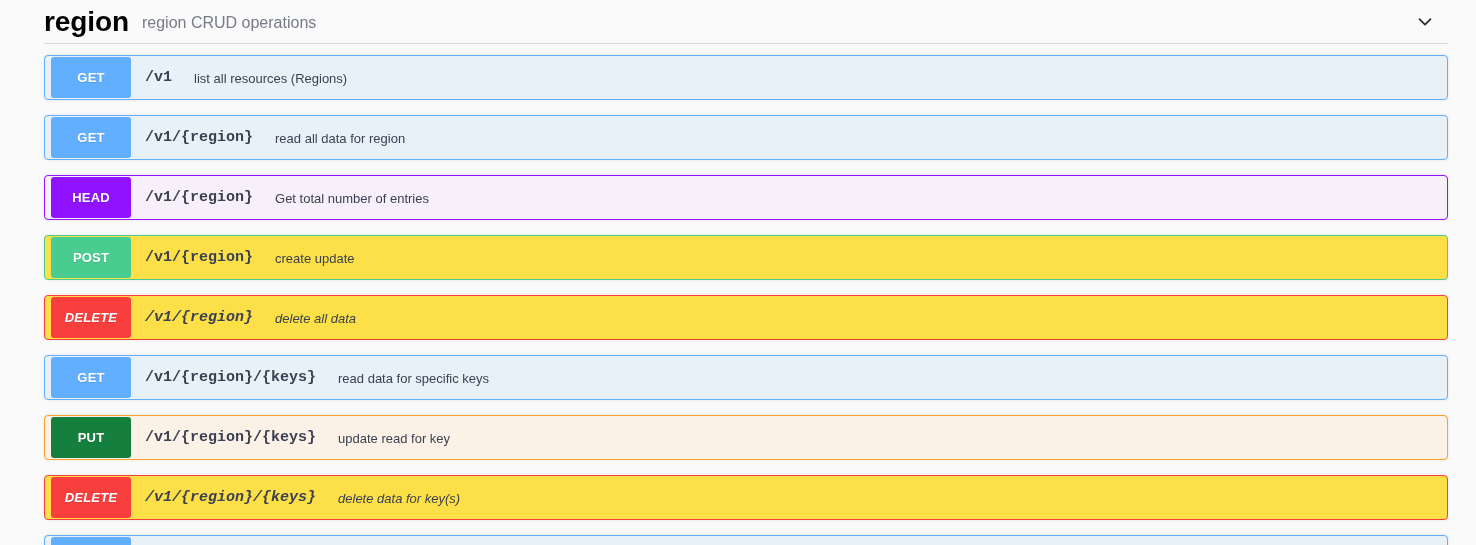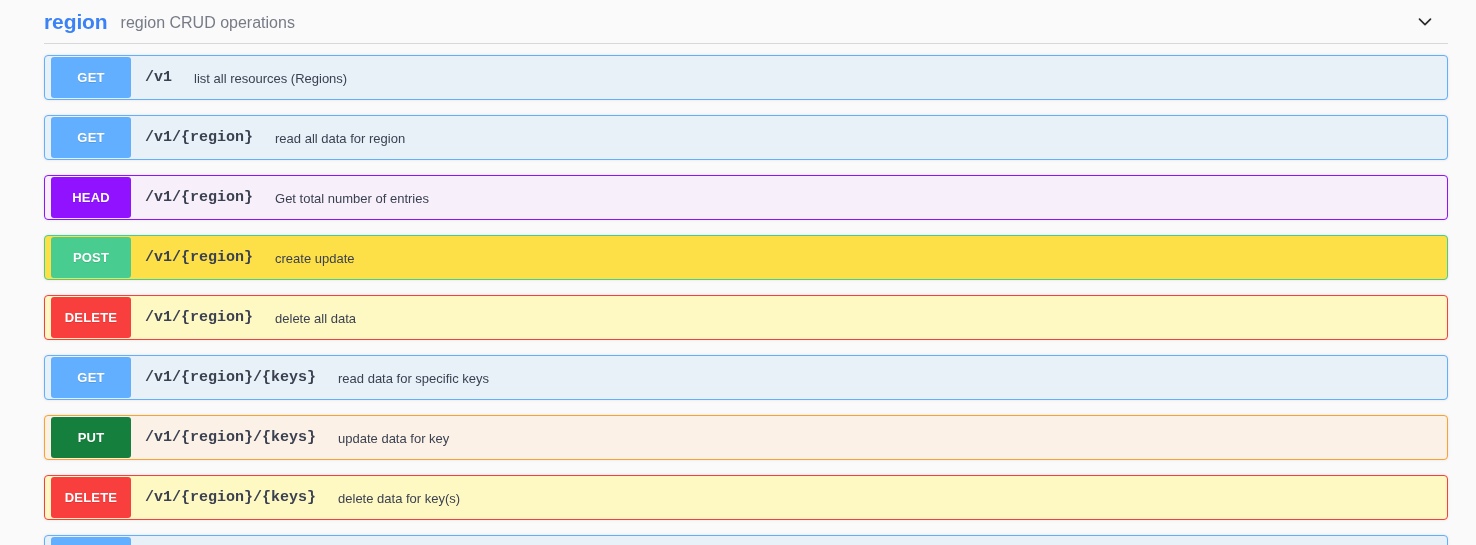--- a/index.html
+++ b/index.html
@@ -28,23 +28,23 @@
     width: 1404px;
     height: 44px;
     display: flex;
     align-items: center;
     border-bottom: 1px solid #d8d8d8;
     cursor: pointer;
     background: transparent;
   }
 
   .tag-title {
-    font-size: 21px;
+    font-size: 28px;
     font-weight: bold;
-    color: #3b82f6;
+    color: #000000;
     letter-spacing: -0.1px;
     line-height: 1;
   }
 
   .tag-desc {
     font-size: 16px;
     color: #767b86;
     margin-left: 13px;
     line-height: 1;
     padding-top: 2px;
@@ -123,21 +123,21 @@
   
   .m-get    { background: #e8f0f8; border-color: #61affe; }
   .m-get    .op-badge { background: #61affe; }
 
   .m-head   { background: #f7f0fa; border-color: #9012fe; }
   .m-head   .op-badge { background: #9012fe; }
 
   .m-post   { background: #fde047; border-color: #49cc90; }
   .m-post   .op-badge { background: #49cc90; }
 
-  .m-delete { background: #fef9c3; border-color: #f93e3e; }
+  .m-delete { background: #fde047; border-color: #f93e3e; font-style: italic; }
   .m-delete .op-badge { background: #f93e3e; }
 
   .m-put    { background: #fbf1e6; border-color: #fca130; }
   .m-put    .op-badge { background: #15803d; }
 </style>
 </head>
 <body>
 
 <div id="root">
 
@@ -181,21 +181,21 @@
         <span class="op-summary">delete all data</span>
       </div>
       <div class="op-row m-get">
         <span class="op-badge">GET</span>
         <span class="op-path">/v1/{region}/{keys}</span>
         <span class="op-summary">read data for specific keys</span>
       </div>
       <div class="op-row m-put">
         <span class="op-badge">PUT</span>
         <span class="op-path">/v1/{region}/{keys}</span>
-        <span class="op-summary">update data for key</span>
+        <span class="op-summary">update read for key</span>
       </div>
       <div class="op-row m-delete">
         <span class="op-badge">DELETE</span>
         <span class="op-path">/v1/{region}/{keys}</span>
         <span class="op-summary">delete data for key(s)</span>
       </div>
       <div class="op-row m-get">
         <span class="op-badge">GET</span>
         <span class="op-path"></span>
         <span class="op-summary"></span>

